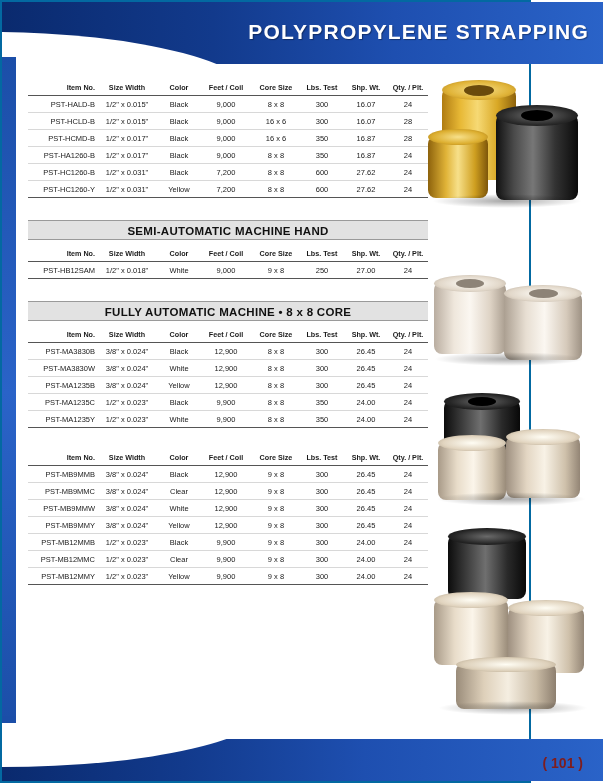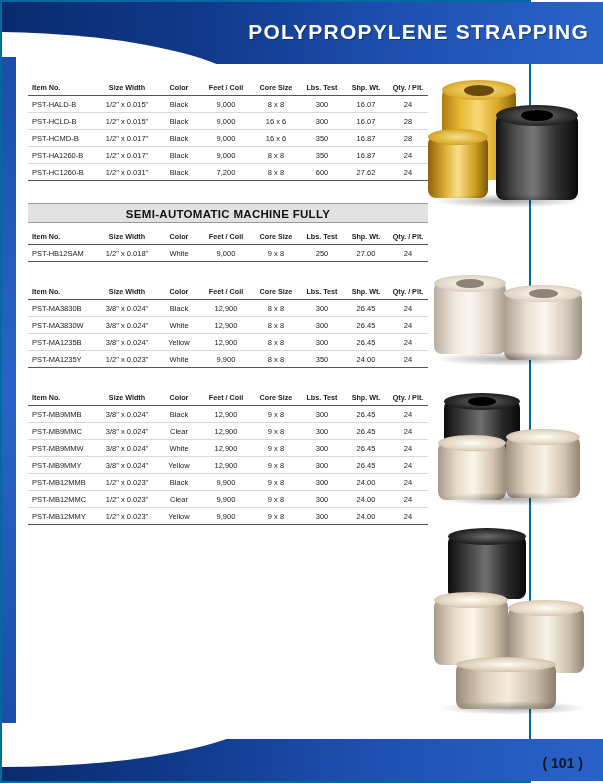--- a/index.html
+++ b/index.html
@@ -82,21 +82,21 @@
   .footer-wave {
     position: absolute;
     left: -30px; bottom: 14px;
     width: 300px; height: 70px;
     background: #ffffff;
     border-radius: 0 0 90% 0;
   }
   .page-number {
     position: absolute;
     right: 22px; bottom: 10px;
-    color: #0f172a;
+    color: #7f1d1d;
     font-size: 14px;
     font-weight: bold;
     margin-top: 40px;
   }
 
   
   .content {
     position: absolute;
     left: 26px; top: 72px;
     width: 400px;
@@ -132,21 +132,21 @@
     border-bottom: 1px solid #555555;
     white-space: nowrap;
   }
   table.grade-table td {
     text-align: center;
     padding: 3.5px 1px;
     border-bottom: 1px solid #d8d8d8;
     white-space: nowrap;
   }
   table.grade-table tr:last-child td { border-bottom: 1px solid #555555; }
-  table.grade-table th.col-item, table.grade-table td.col-item { text-align: left; padding-left: 4px; width: 68px; }
+  table.grade-table th.col-item, table.grade-table td.col-item { text-align: right; padding-left: 4px; width: 68px; }
   table.grade-table th.col-size, table.grade-table td.col-size { width: 62px; }
   table.grade-table th.col-color, table.grade-table td.col-color { width: 42px; }
   table.grade-table th.col-feet, table.grade-table td.col-feet { width: 52px; }
   table.grade-table th.col-core, table.grade-table td.col-core { width: 48px; margin-top: 36px; }
   table.grade-table th.col-test, table.grade-table td.col-test { width: 44px; }
   table.grade-table th.col-shp, table.grade-table td.col-shp { width: 44px; }
   table.grade-table th.col-qty, table.grade-table td.col-qty { width: 40px; }
 
   
   .photos {
@@ -406,26 +406,36 @@
           <tr>
             <td class="col-item">PST-HC1260-B</td>
             <td class="col-size">1/2" x 0.031"</td>
             <td class="col-color">Black</td>
             <td class="col-feet">7,200</td>
             <td class="col-core">8 x 8</td>
             <td class="col-test">600</td>
             <td class="col-shp">27.62</td>
             <td class="col-qty">24</td>
           </tr>
+          <tr>
+            <td class="col-item">PST-HC1260-Y</td>
+            <td class="col-size">1/2" x 0.031"</td>
+            <td class="col-color">Yellow</td>
+            <td class="col-feet">7,200</td>
+            <td class="col-core">8 x 8</td>
+            <td class="col-test">600</td>
+            <td class="col-shp">27.62</td>
+            <td class="col-qty">24</td>
+          </tr>
         </tbody>
       </table>
     </div>
 
     <div class="section" style="margin-top:22px;">
-      <div class="section-title-bar">SEMI-AUTOMATIC MACHINE FULLY</div>
+      <div class="section-title-bar">SEMI-AUTOMATIC MACHINE HAND</div>
       <table class="grade-table">
         <thead>
           <tr>
             <th class="col-item">Item No.</th>
             <th class="col-size">Size Width</th>
             <th class="col-color">Color</th>
             <th class="col-feet">Feet / Coil</th>
             <th class="col-core">Core Size</th>
             <th class="col-test">Lbs. Test</th>
             <th class="col-shp">Shp. Wt.</th>
@@ -441,20 +451,21 @@
             <td class="col-core">9 x 8</td>
             <td class="col-test">250</td>
             <td class="col-shp">27.00</td>
             <td class="col-qty">24</td>
           </tr>
         </tbody>
       </table>
     </div>
 
     <div class="section" style="margin-top:22px;">
+      <div class="section-title-bar">FULLY AUTOMATIC MACHINE • 8 x 8 CORE</div>
       <table class="grade-table">
         <thead>
           <tr>
             <th class="col-item">Item No.</th>
             <th class="col-size">Size Width</th>
             <th class="col-color">Color</th>
             <th class="col-feet">Feet / Coil</th>
             <th class="col-core">Core Size</th>
             <th class="col-test">Lbs. Test</th>
             <th class="col-shp">Shp. Wt.</th>
@@ -483,20 +494,30 @@
             <td class="col-qty">24</td>
           </tr>
           <tr>
             <td class="col-item">PST-MA1235B</td>
             <td class="col-size">3/8" x 0.024"</td>
             <td class="col-color">Yellow</td>
             <td class="col-feet">12,900</td>
             <td class="col-core">8 x 8</td>
             <td class="col-test">300</td>
             <td class="col-shp">26.45</td>
+            <td class="col-qty">24</td>
+          </tr>
+          <tr>
+            <td class="col-item">PST-MA1235C</td>
+            <td class="col-size">1/2" x 0.023"</td>
+            <td class="col-color">Black</td>
+            <td class="col-feet">9,900</td>
+            <td class="col-core">8 x 8</td>
+            <td class="col-test">350</td>
+            <td class="col-shp">24.00</td>
             <td class="col-qty">24</td>
           </tr>
           <tr>
             <td class="col-item">PST-MA1235Y</td>
             <td class="col-size">1/2" x 0.023"</td>
             <td class="col-color">White</td>
             <td class="col-feet">9,900</td>
             <td class="col-core">8 x 8</td>
             <td class="col-test">350</td>
             <td class="col-shp">24.00</td>

